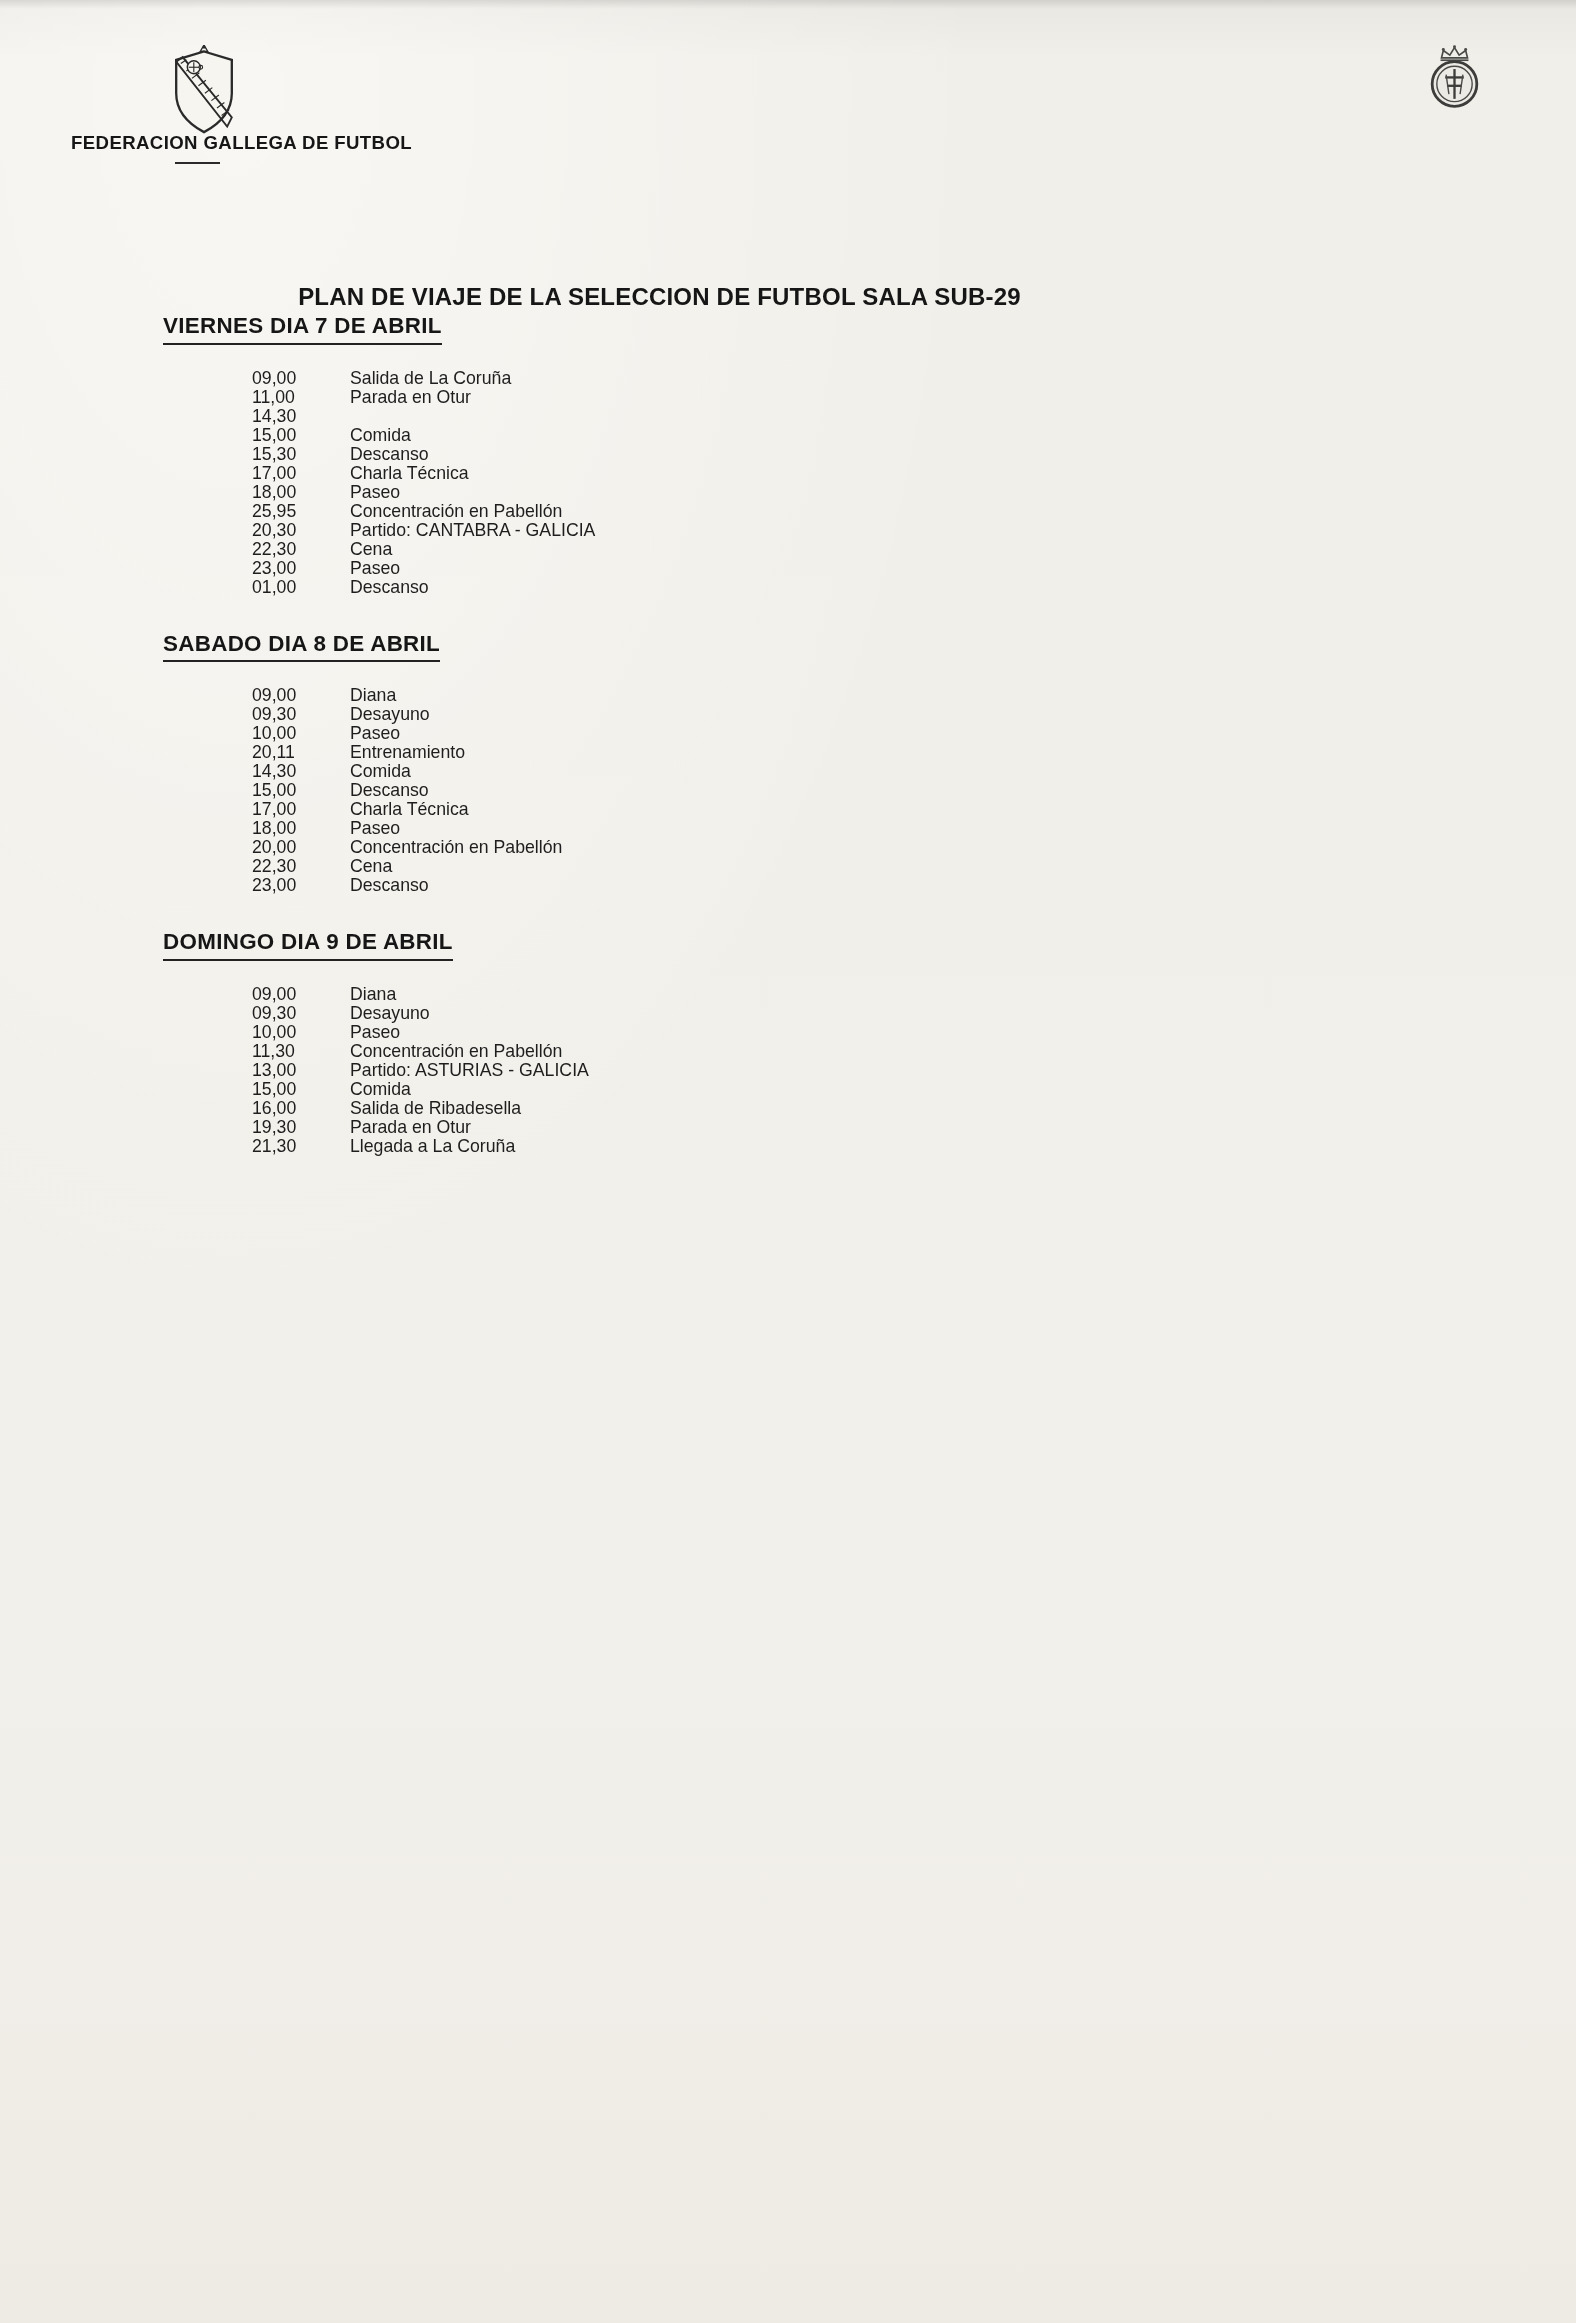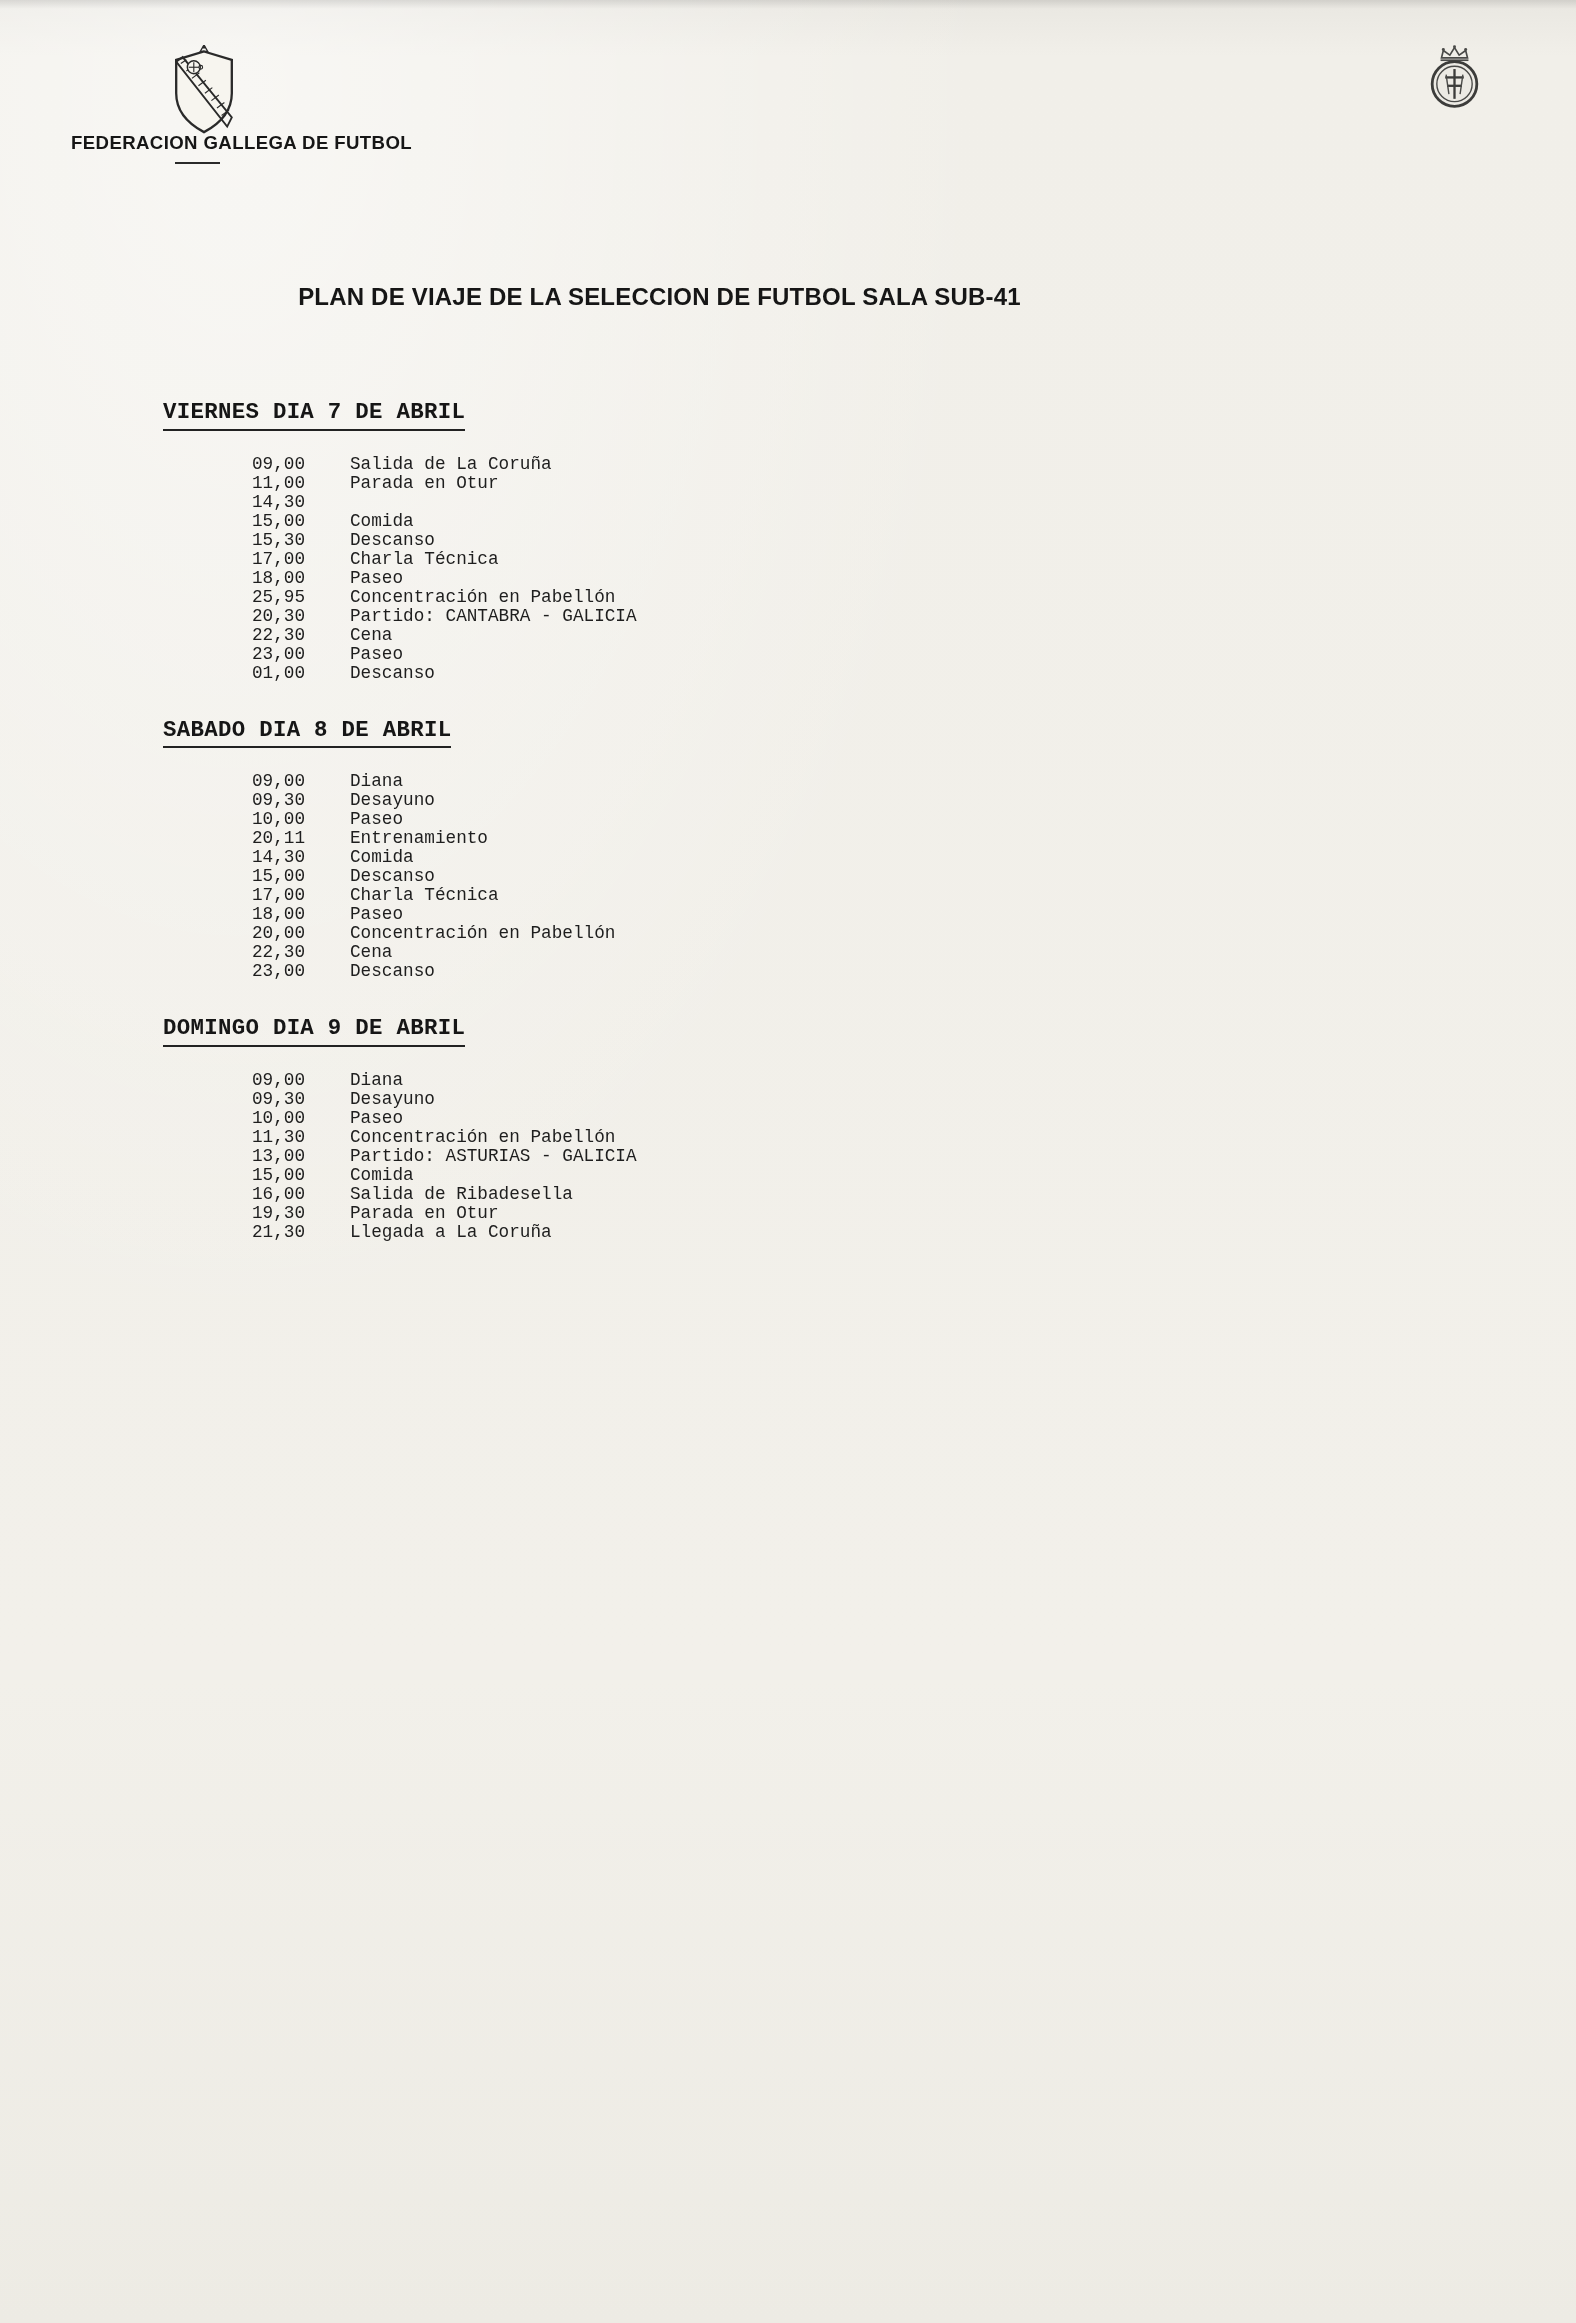--- a/index.html
+++ b/index.html
@@ -58,23 +58,21 @@
     width: 853px;
     text-align: center;
     font-size: 24px;
     font-weight: bold;
     line-height: 33px;
     color: #161616;
     letter-spacing: 0.2px;
   }
   .sections {
     margin-left: 163px;
-    margin-top: 86px;
     width: 1025px;
-    font-family: Liberation Mono, monospace;
   }
   .schedule-section { margin-bottom: 34px; }
   .section-heading {
     display: inline-block;
     margin: 0 0 24px 0;
     font-size: 22.4px;
     font-weight: bold;
     letter-spacing: 0.3px;
     color: #161616;
     border-bottom: 2.3px solid #222;
@@ -147,21 +145,21 @@
         <line x1="45" y1="34" x2="42" y2="55" stroke="#4a4a48" stroke-width="1.5"></line>
       </svg>
     </span>
 
     <div class="org-name">FEDERACION GALLEGA DE FUTBOL</div>
     <div class="org-underline"></div>
   </div>
 
   <div class="content">
     <div class="title-block">
-      <div>PLAN DE VIAJE DE LA SELECCION DE FUTBOL SALA SUB-41</div>
+      <div>PLAN DE VIAJE DE LA SELECCION DE FUTBOL SALA SUB-29</div>
     </div>
 
     <div class="sections" id="sections">
   <section class="schedule-section">
     <h2 class="section-heading">VIERNES DIA 7 DE ABRIL</h2>
     <div class="rows">
   <div class="row">
     <span class="time">09,00</span>
     <span class="activity">Salida de La Coruña</span>
   </div>

